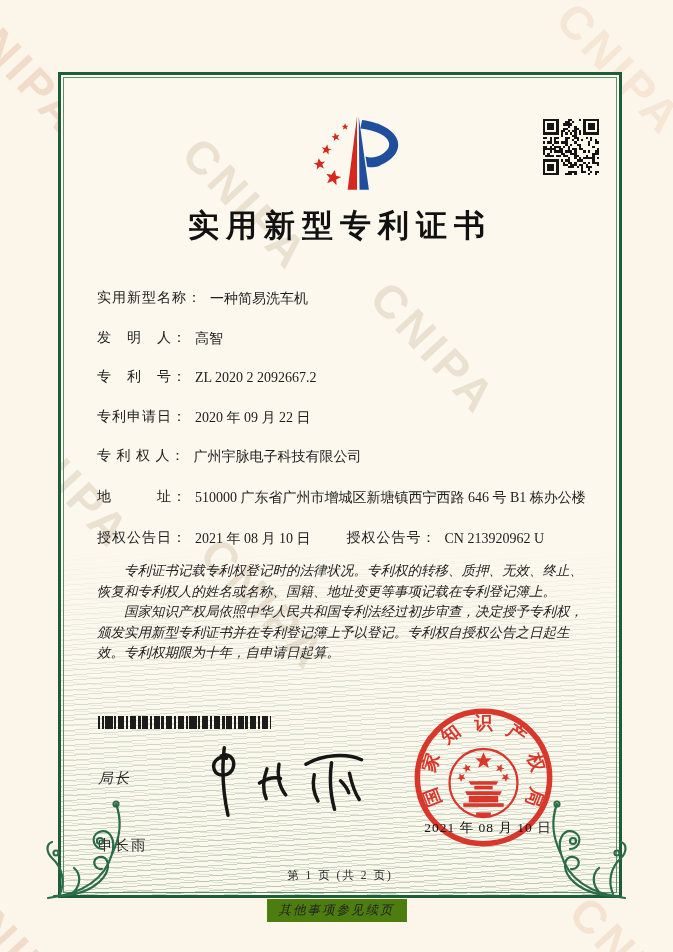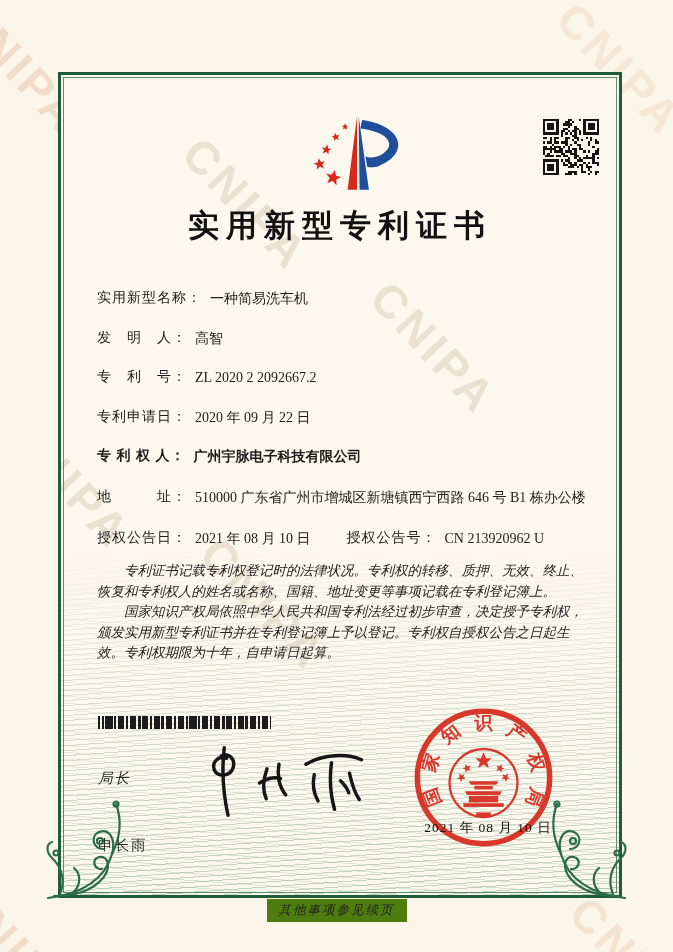--- a/index.html
+++ b/index.html
@@ -49,21 +49,21 @@
   
   .fields{position:absolute;left:36px;top:212px;width:498px;}
   .frow{display:flex;align-items:flex-start;position:absolute;left:0;}
   .flabel{
     flex:none;font-size:14px;letter-spacing:1px;color:#1c1c1c;white-space:nowrap;
   }
   .fvalue{
     font-size:14px;color:#1c1c1c;margin-left:8px;max-width:400px;line-height:20px;
   }
   .r1{top:2px;} .r2{top:42px;} .r3{top:81px;} .r4{top:121px;}
-  .r5{top:160px;font-weight:bold;} .r6{top:201px;} .r7{top:242px;}
+  .r5{top:160px;} .r6{top:201px;} .r7{top:242px;}
   .frow .second{margin-left:36px;display:flex;}
   
   .paras{
     position:absolute;left:36px;top:486px;width:496px;
     font-style:italic;font-size:13.5px;line-height:20.5px;color:#222;
   }
   .paras p{margin:0;text-indent:2em;}
   
   .barcode{
     position:absolute;left:37px;top:641px;width:173px;height:13px;
@@ -416,20 +416,21 @@
         <path d="M64,84 L96,84 L94,88 L66,88 Z"></path>
         <rect x="70" y="89" width="20" height="4"></rect>
         <path d="M60,95 L100,95 L98,99 L62,99 Z"></path>
         <rect x="64" y="100" width="32" height="7"></rect>
         <rect x="58" y="108" width="44" height="4"></rect>
         <rect x="72" y="118" width="16" height="5"></rect>
       </g>
     </svg>
     <div class="seal-date">2021 年 08 月 10 日</div>
 
+    <div class="page-indicator">第 1 页 (共 2 页)</div>
   </div>
 </div>
 
 <svg class="flourish left" viewBox="0 0 102 104">
   <g stroke="#2b6c47" fill="none" stroke-width="2.2" stroke-linecap="round">
     <path d="M4,100 C36,96 60,84 68,56 C72,42 66,30 55,34 C46,38 49,51 59,51"></path>
     <path d="M10,98 C31,98 49,92 59,80 C67,70 65,57 55,59 C47,61 50,72 58,71"></path>
     <path d="M16,96 C21,84 19,70 8,60 C2,54 2,46 8,44"></path>
     <path d="M30,94 C37,86 37,76 30,70"></path>
     <path d="M68,56 C76,40 78,22 72,6"></path>

